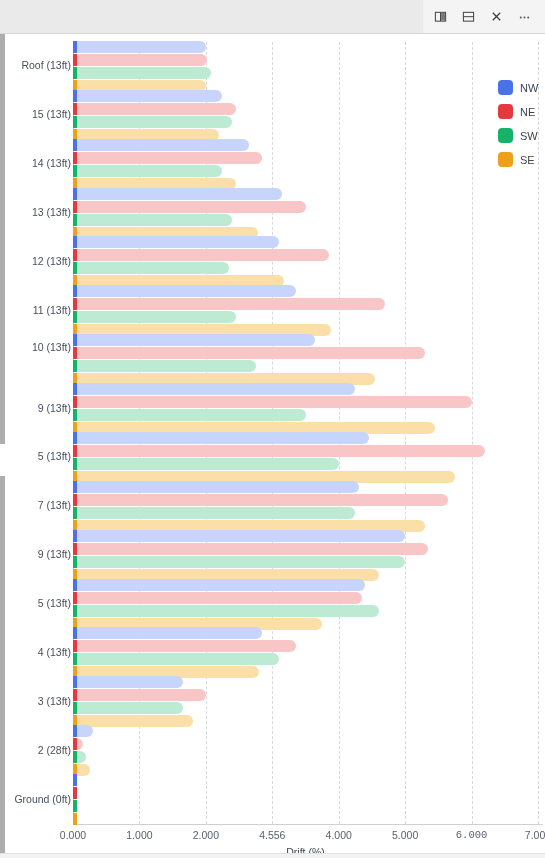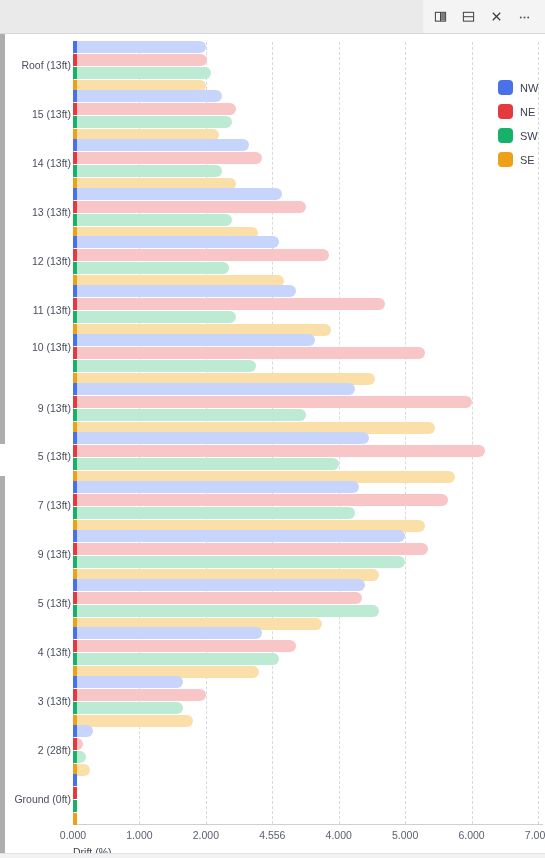--- a/index.html
+++ b/index.html
@@ -134,21 +134,21 @@
     top: 795px;
     transform: translateX(-50%);
     font-size: 10.5px;
     color: #5a6070;
     white-space: nowrap;
   }
   .xtitle {
     position: absolute;
     left: 68px; width: 465px;
     top: 812px;
-    text-align: left;
+    text-align: center;
     font-size: 10.5px;
     color: #3f4552;
   }
 
   
   .legend {
     position: absolute;
     left: 493px; top: 6px;
     display: flex; flex-direction: column;
     gap: 9px;
@@ -528,21 +528,21 @@
         <div class="ylabel" style="top: 709.688px;">2 (28ft)</div>
         <div class="ylabel" style="top: 758.562px;">Ground (0ft)</div>
       </div>
     <div id="xticks">
         <div class="xtick" style="left: 68px;">0.000</div>
         <div class="xtick" style="left: 134.429px;">1.000</div>
         <div class="xtick" style="left: 200.857px;">2.000</div>
         <div class="xtick" style="left: 267.286px;">4.556</div>
         <div class="xtick" style="left: 333.714px;">4.000</div>
         <div class="xtick" style="left: 400.143px;">5.000</div>
-        <div class="xtick" style="left: 466.571px;">6.000</div>
+        <div class="xtick" style="left: 466.571px; font-family: Liberation Mono, monospace;">6.000</div>
         <div class="xtick" style="left: 533px;">7.000</div>
       </div>
     <div class="xtitle">Drift (%)</div>
 
     <div class="legend" id="legend">
         <div class="legend-item">
           <div class="legend-swatch" style="background: rgb(74, 114, 232);"></div>
           <div class="legend-label">NW</div>
         </div>
         <div class="legend-item">

